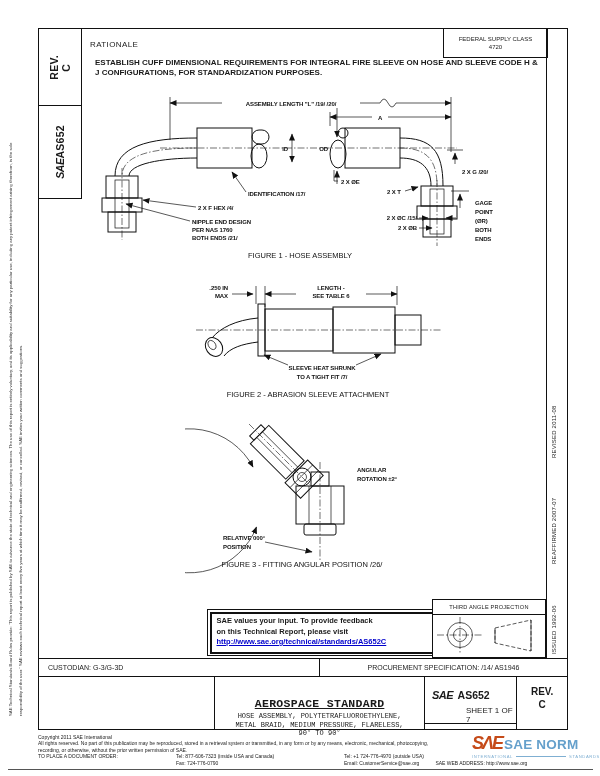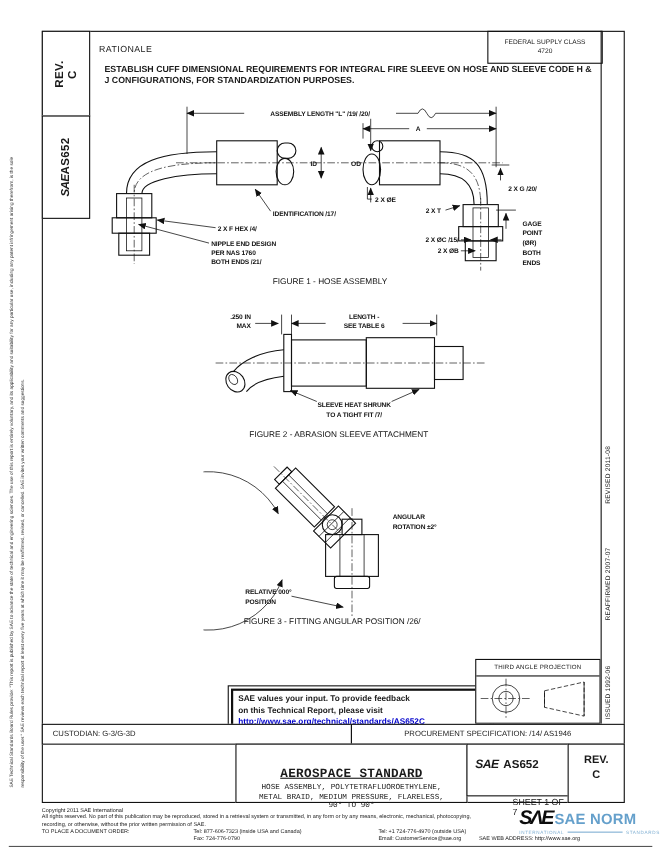--- a/index.html
+++ b/index.html
@@ -27,21 +27,21 @@
 
   
   .fsc{position:absolute;left:443px;top:28px;width:105px;height:30px;border:1.2px solid #111;box-sizing:border-box;
        text-align:center;font-size:6px;line-height:8px;padding-top:6px;}
   .r-title{position:absolute;left:90px;top:40px;width:445px;text-align:left;font-size:8px;letter-spacing:0.4px;}
   .r-body{position:absolute;left:95px;top:58px;width:450px;font-size:8px;line-height:10px;font-weight:bold;}
 
   .figsvg{position:absolute;}
 
   
-  .fb-out{position:absolute;left:207px;top:609px;width:242px;height:47px;border:1px solid #111;box-sizing:border-box;padding:1.5px;margin-top:14px;}
+  .fb-out{position:absolute;left:207px;top:609px;width:242px;height:47px;border:1px solid #111;box-sizing:border-box;padding:1.5px;}
   .fb-in{border:2px solid #111;box-sizing:border-box;height:100%;padding:2.5px 5px;font-size:7.5px;font-weight:bold;line-height:10.5px;}
   .fb-link{color:#0000cc;text-decoration:underline;display:inline-block;}
 
   
   .proj{position:absolute;left:432px;top:599px;width:114px;height:59px;border:1.2px solid #111;box-sizing:border-box;background:#fff;}
   .proj-hd{height:15px;border-bottom:1.2px solid #111;box-sizing:border-box;text-align:center;font-size:5.6px;line-height:14px;letter-spacing:0.2px;}
 
   
   .cell{position:absolute;border:1.2px solid #111;box-sizing:border-box;background:#fff;}
   .cust{left:38px;top:658px;width:282px;height:19px;font-size:7px;line-height:17px;padding-left:9px;}
@@ -53,35 +53,35 @@
 
   .sae-big{font-style:italic;font-weight:bold;font-size:22px;letter-spacing:-1px;position:relative;display:inline-block;line-height:22px;}
   .sae-big::before,.sae-big::after{content:"";position:absolute;left:0;right:2px;height:1.5px;background:#fff;}
   .sae-big::before{top:7px;} .sae-big::after{top:13px;}
   .aero{font-style:italic;font-size:19px;letter-spacing:0;line-height:22px;}
   .tagline{font-style:italic;font-size:5.5px;margin-top:1px;color:#222;}
   .std-type{font-weight:bold;font-size:11.5px;text-decoration:underline;letter-spacing:0.3px;}
   .std-title{font-size:7px;line-height:8.6px;margin-top:2.5px;}
   .docnum .sae-sm{font-style:italic;font-weight:bold;font-size:11px;letter-spacing:-0.5px;}
   .docnum .num{font-weight:bold;font-size:10.5px;}
-  .sheet{font-size:8px;margin-top:22px;padding-left:34px;}
+  .sheet{font-size:8px;margin-top:3px;padding-left:34px;}
   .revcell{font-weight:600;font-size:10px;line-height:13px;}
 
   
   .footer{position:absolute;left:38px;top:734px;width:530px;font-size:5px;line-height:6.4px;color:#222;}
   .frow{display:flex;}
   .fc1{width:138px;} .fc2{width:168px;} .fc3{flex:1;display:flex;}
   .fc3 span{margin-right:16px;}
 
   .bottom-rule{position:absolute;left:8px;top:769px;width:585px;border-top:1px solid #555;}
 
   
   .wm{position:absolute;left:472px;top:734px;width:128px;z-index:6;opacity:0.95;}
   .wm-top{display:flex;align-items:baseline;}
-  .wm-logo{font-style:italic;font-weight:bold;font-size:18px;color:#000000;letter-spacing:-2px;line-height:18px;}
+  .wm-logo{font-style:italic;font-weight:bold;font-size:18px;color:#c2410c;letter-spacing:-2px;line-height:18px;}
   .wm-name{font-weight:bold;font-size:13.5px;color:#5d9bc9;letter-spacing:0.2px;margin-left:2px;line-height:16px;}
   .wm-sub{display:flex;align-items:center;font-size:4.2px;color:#79abd0;letter-spacing:0.6px;margin-top:1px;}
   .wm-line{flex:1;border-top:0.9px solid #79abd0;margin:0 3px;}
 
   
   svg .ln{stroke:#111;stroke-width:1;fill:none;}
   svg .lnt{stroke:#111;stroke-width:0.7;fill:none;}
   svg .cl{stroke:#111;stroke-width:0.6;fill:none;stroke-dasharray:7 2 1.5 2;}
   svg .ft{font:bold 6px "Liberation Sans",sans-serif;fill:#111;letter-spacing:-0.1px;}
   svg .fc{font:7.5px "Liberation Sans",sans-serif;fill:#111;}

